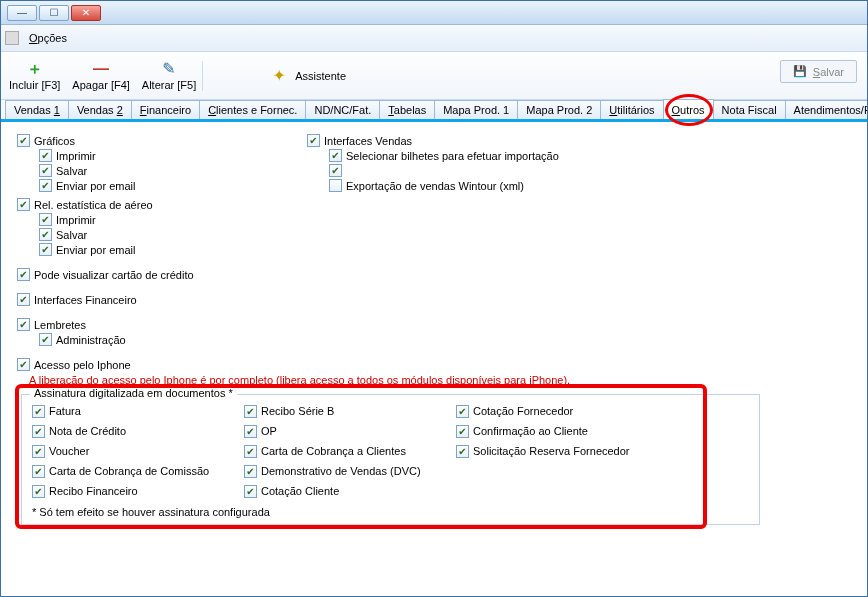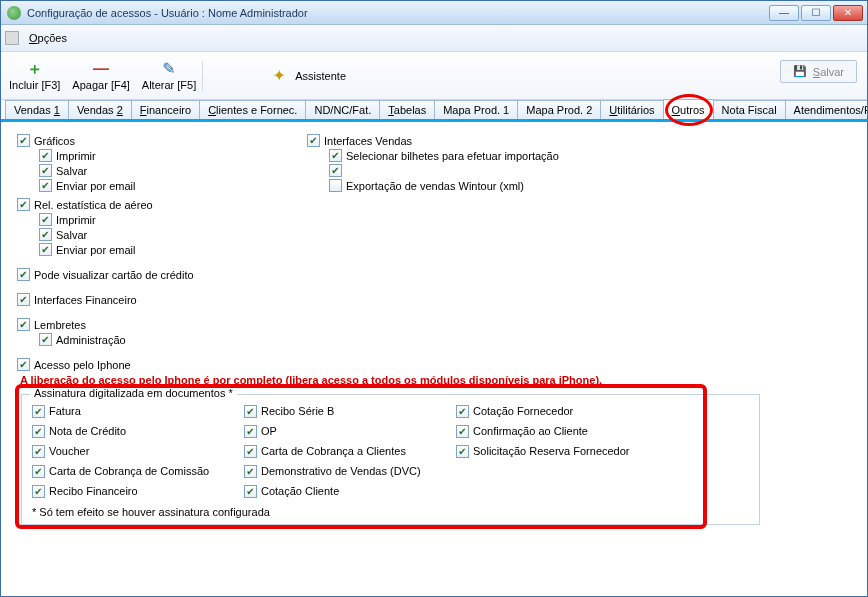--- a/index.html
+++ b/index.html
@@ -104,21 +104,21 @@
     width:13px; height:13px;
     border:1px solid #7ea3c8;
     background: linear-gradient(to bottom,#fefefe,#e8f0f9);
     display:inline-flex; align-items:center; justify-content:center;
     font-size:10px; color:#2a6a2a;
     flex-shrink:0;
   }
   .cb.unchecked { color:transparent; }
   .col-indent1 { margin-left:22px; }
   .two-col { display:flex; gap:60px; align-items:flex-start;}
-  .red-note { color:#c00; font-weight:bold; font-size:11px; margin:2px 0 2px 3px; line-height:1.35;}
+  .red-note { color:#c00; font-weight:normal; font-size:11px; margin:2px 0 2px 12px; line-height:1.35;}
   
   .fieldset {
     border:1px solid #c3d2e4;
     margin:6px 4px 0 4px;
     padding:8px 10px 6px 10px;
     position:relative;
     width: 739px;
   }
   .fieldset .legend {
     position:absolute; top:-8px; left:8px;
@@ -149,24 +149,20 @@
   .app-icon {
     width:14px; height:14px; display:inline-block;
     background: radial-gradient(circle at 40% 40%, #8fd08f, #3a9a3a);
     border-radius:50%;
   }
 </style>
 </head>
 <body>
 
 <div class="titlebar">
-  <div class="title-left">
-    <span class="app-icon"></span>
-    <span class="title-text">Configuração de acessos - Usuário : Nome Administrador</span>
-  </div>
   <div class="win-controls">
     <div class="win-btn">—</div>
     <div class="win-btn">☐</div>
     <div class="win-btn close">✕</div>
   </div>
 </div>
 
 <div class="menubar">
   <span class="menu-icon"></span>
   <span class="menu-item"><u>O</u><span>pções</span></span>

